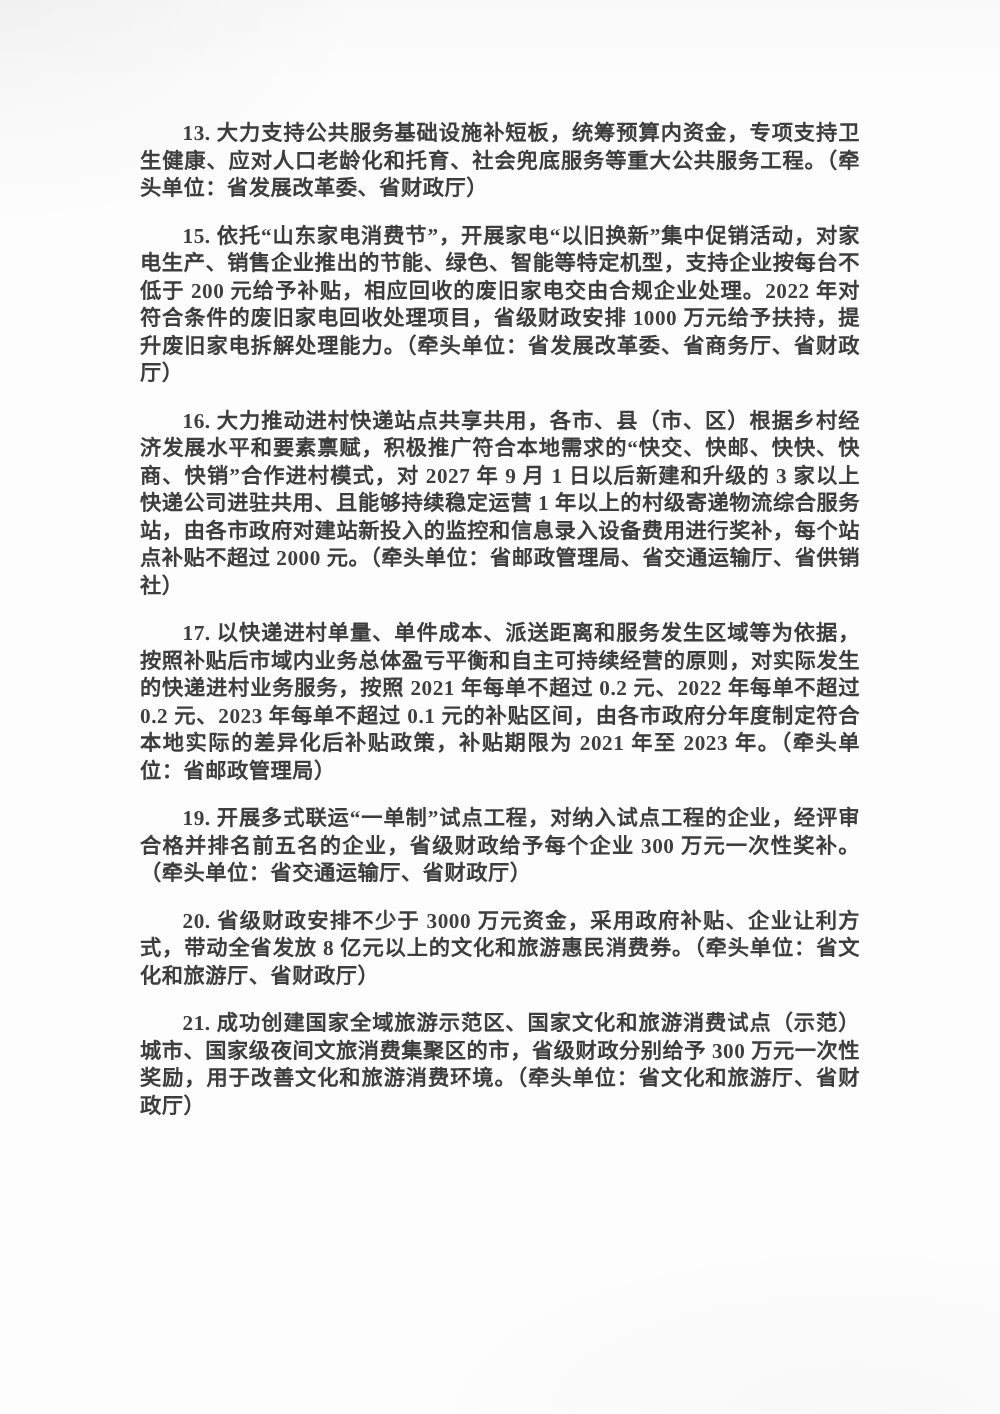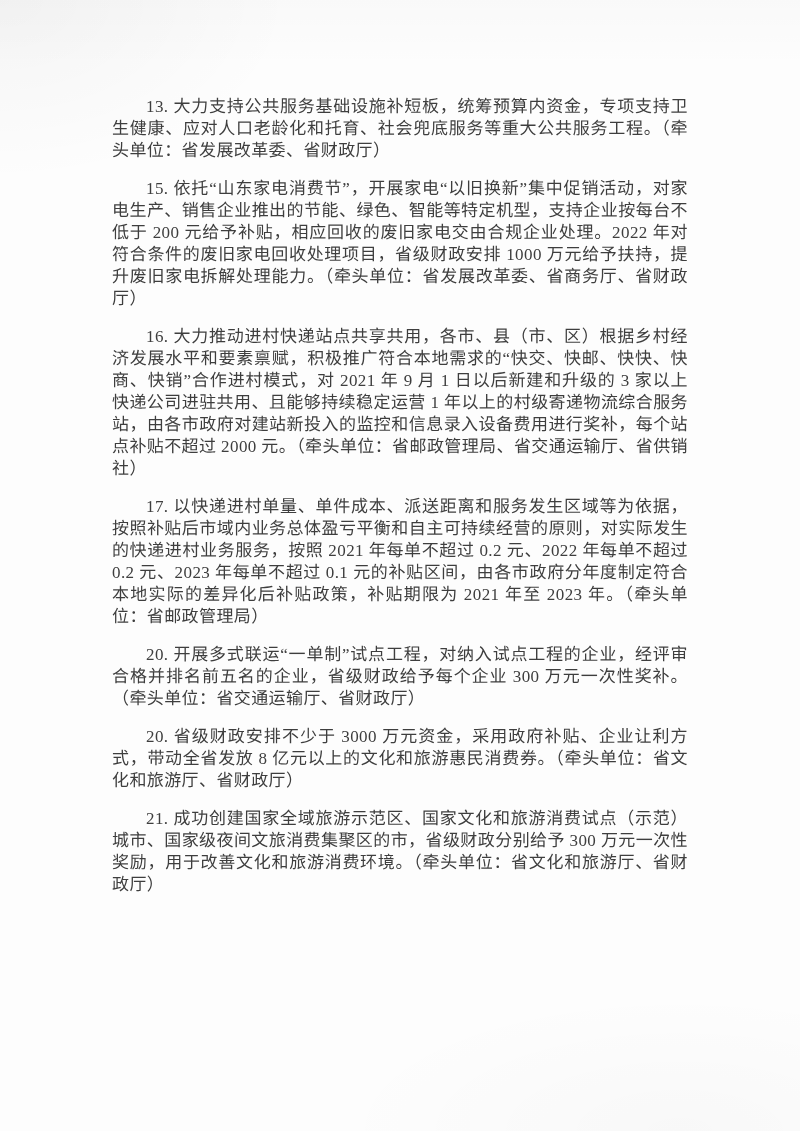--- a/index.html
+++ b/index.html
@@ -29,28 +29,29 @@
     font-size: 17px;
     line-height: 22px;
     letter-spacing: 0.4px;
     text-align: justify;
     text-justify: inter-ideograph;
   }
   .text-block p {
     margin: 0 0 16px 0;
     text-indent: 2em;
     word-break: break-all;
+    font-weight: bold;
   }
 </style>
 </head>
 <body>
 
 <div class="page">
   <div class="text-block">
     <p>13. 大力支持公共服务基础设施补短板，统筹预算内资金，专项支持卫生健康、应对人口老龄化和托育、社会兜底服务等重大公共服务工程。（牵头单位：省发展改革委、省财政厅）</p>
     <p>15. 依托“山东家电消费节”，开展家电“以旧换新”集中促销活动，对家电生产、销售企业推出的节能、绿色、智能等特定机型，支持企业按每台不低于 200 元给予补贴，相应回收的废旧家电交由合规企业处理。2022 年对符合条件的废旧家电回收处理项目，省级财政安排 1000 万元给予扶持，提升废旧家电拆解处理能力。（牵头单位：省发展改革委、省商务厅、省财政厅）</p>
-    <p>16. 大力推动进村快递站点共享共用，各市、县（市、区）根据乡村经济发展水平和要素禀赋，积极推广符合本地需求的“快交、快邮、快快、快商、快销”合作进村模式，对 2021 年 9 月 1 日以后新建和升级的 3 家以上快递公司进驻共用、且能够持续稳定运营 1 年以上的村级寄递物流综合服务站，由各市政府对建站新投入的监控和信息录入设备费用进行奖补，每个站点补贴不超过 2000 元。（牵头单位：省邮政管理局、省交通运输厅、省供销社）</p>
+    <p>16. 大力推动进村快递站点共享共用，各市、县（市、区）根据乡村经济发展水平和要素禀赋，积极推广符合本地需求的“快交、快邮、快快、快商、快销”合作进村模式，对 2027 年 9 月 1 日以后新建和升级的 3 家以上快递公司进驻共用、且能够持续稳定运营 1 年以上的村级寄递物流综合服务站，由各市政府对建站新投入的监控和信息录入设备费用进行奖补，每个站点补贴不超过 2000 元。（牵头单位：省邮政管理局、省交通运输厅、省供销社）</p>
     <p>17. 以快递进村单量、单件成本、派送距离和服务发生区域等为依据，按照补贴后市域内业务总体盈亏平衡和自主可持续经营的原则，对实际发生的快递进村业务服务，按照 2021 年每单不超过 0.2 元、2022 年每单不超过 0.2 元、2023 年每单不超过 0.1 元的补贴区间，由各市政府分年度制定符合本地实际的差异化后补贴政策，补贴期限为 2021 年至 2023 年。（牵头单位：省邮政管理局）</p>
-    <p>20. 开展多式联运“一单制”试点工程，对纳入试点工程的企业，经评审合格并排名前五名的企业，省级财政给予每个企业 300 万元一次性奖补。（牵头单位：省交通运输厅、省财政厅）</p>
+    <p>19. 开展多式联运“一单制”试点工程，对纳入试点工程的企业，经评审合格并排名前五名的企业，省级财政给予每个企业 300 万元一次性奖补。（牵头单位：省交通运输厅、省财政厅）</p>
     <p>20. 省级财政安排不少于 3000 万元资金，采用政府补贴、企业让利方式，带动全省发放 8 亿元以上的文化和旅游惠民消费券。（牵头单位：省文化和旅游厅、省财政厅）</p>
     <p>21. 成功创建国家全域旅游示范区、国家文化和旅游消费试点（示范）城市、国家级夜间文旅消费集聚区的市，省级财政分别给予 300 万元一次性奖励，用于改善文化和旅游消费环境。（牵头单位：省文化和旅游厅、省财政厅）</p>
   </div>
 </div>
 
 </body></html>

